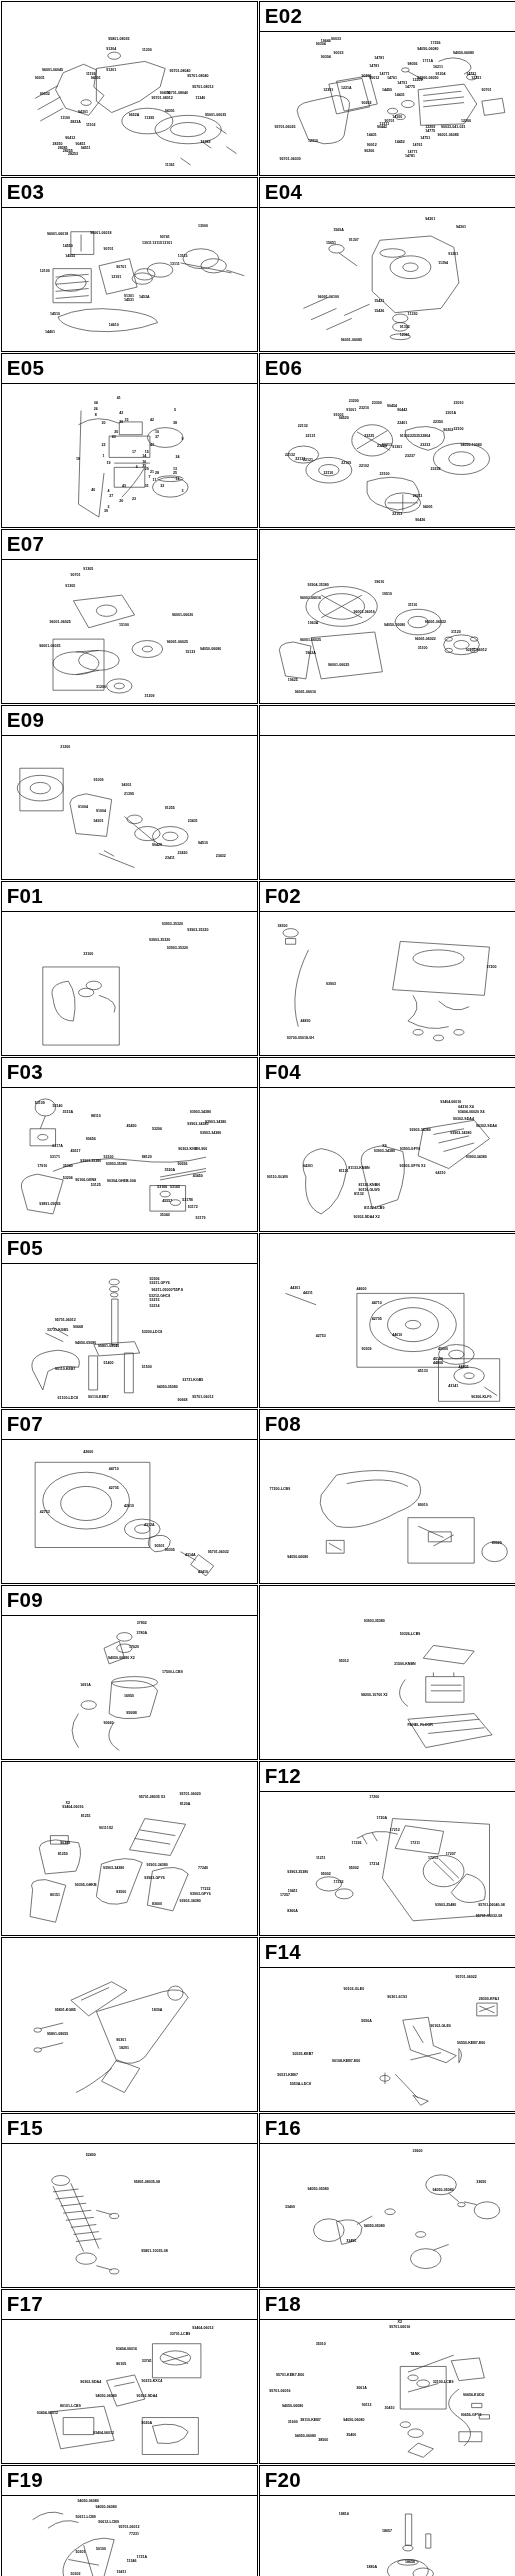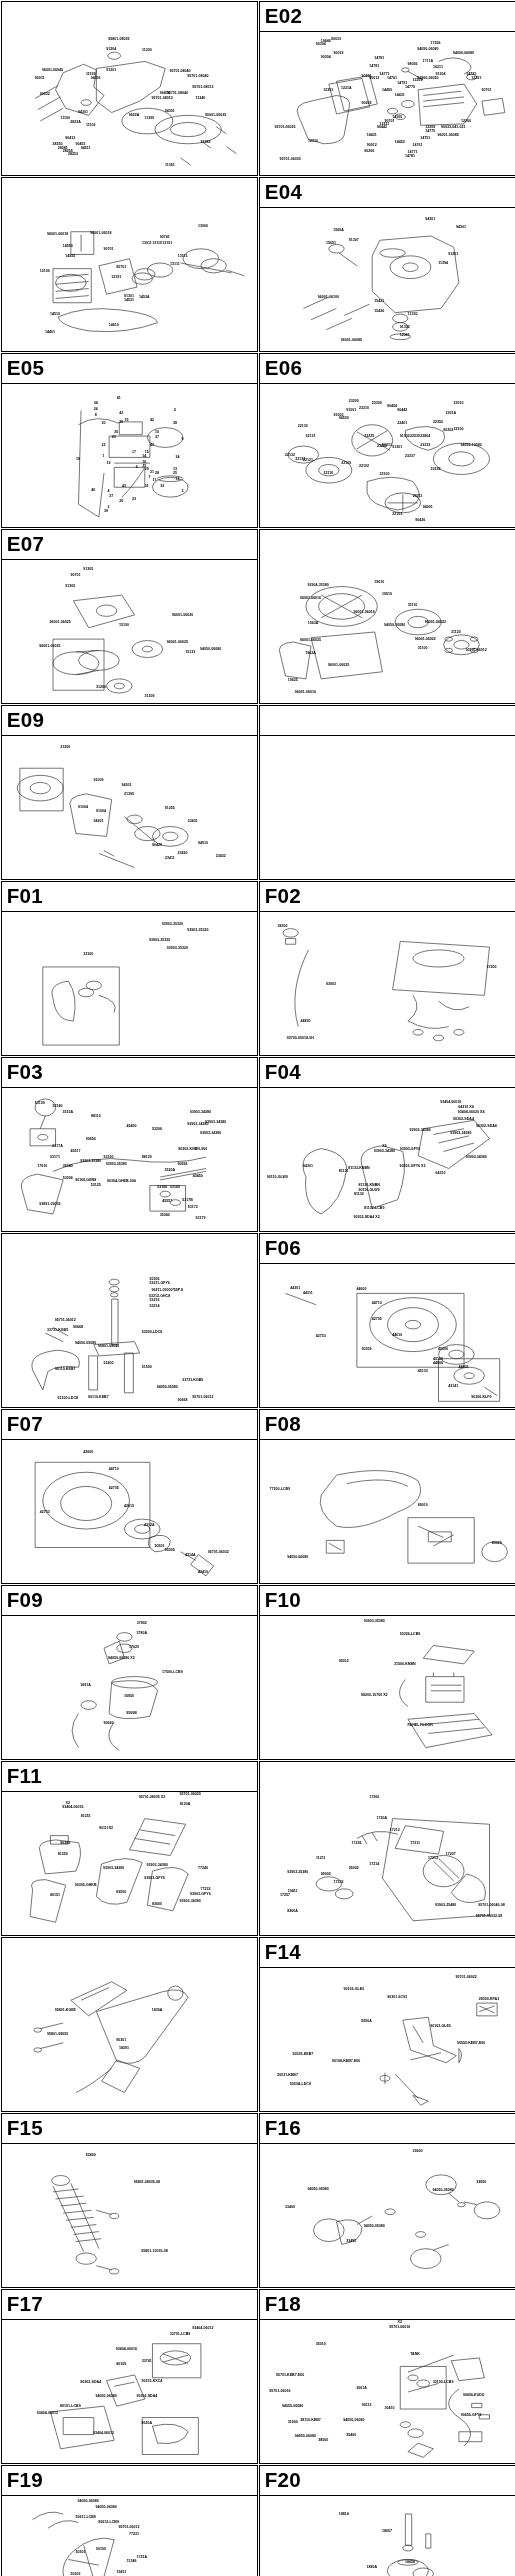--- a/index.html
+++ b/index.html
@@ -138,20 +138,23 @@
         <span class="pl" style="left: 44%; top: 80%;">90012</span>
         <span class="pl" style="left: 43%; top: 84%;">90206</span>
         <span class="pl" style="left: 60%; top: 85%;">14771</span>
         <span class="pl" style="left: 59%; top: 88%;">14781</span>
         <span class="pl" style="left: 10%; top: 67%;">95701-06025</span>
         <span class="pl" style="left: 21%; top: 77%;">12310</span>
         <span class="pl" style="left: 12%; top: 90%;">95701-06030</span>
       </div>
     </div>
     <div class="cell">
+      <div class="cell-header">
+        <span class="cell-title">E03</span>
+      </div>
       <div class="cell-body">
         <svg class="sketch" viewBox="0 0 100 100" preserveAspectRatio="none">
           <rect x="20" y="42" width="15" height="24"></rect>
           <line x1="21" y1="48" x2="34" y2="46"></line>
           <line x1="21" y1="53" x2="34" y2="51"></line>
           <line x1="21" y1="58" x2="34" y2="56"></line>
           <line x1="21" y1="63" x2="34" y2="61"></line>
           <circle cx="27" cy="52" r="6"></circle>
           <path d="M38,40 L50,35 L53,55 L41,60 Z"></path>
           <circle cx="62" cy="43" r="5"></circle>
@@ -590,20 +593,23 @@
         <span class="pl" style="left: 39%; top: 57%;">81133-KNBN</span>
         <span class="pl" style="left: 7%; top: 63%;">90110-GLW0</span>
         <span class="pl" style="left: 43%; top: 69%;">81133-KNBN</span>
         <span class="pl" style="left: 43%; top: 72%;">90110-GLW0</span>
         <span class="pl" style="left: 39%; top: 75%;">81132</span>
         <span class="pl" style="left: 45%; top: 85%;">81132-LCB9</span>
         <span class="pl" style="left: 42%; top: 91%;">90302-SDA4 X2</span>
       </div>
     </div>
     <div class="cell">
+      <div class="cell-header">
+        <span class="cell-title">F05</span>
+      </div>
       <div class="cell-body">
         <svg class="sketch" viewBox="0 0 100 100" preserveAspectRatio="none">
           <rect x="43" y="24" width="2.5" height="32"></rect>
           <circle cx="44" cy="12" r="2"></circle>
           <circle cx="44" cy="17" r="1.8"></circle>
           <circle cx="44" cy="21" r="1.5"></circle>
           <path d="M36,56 L52,54 L54,62 L38,64 Z"></path>
           <rect x="34" y="64" width="3.5" height="24"></rect>
           <rect x="48" y="62" width="3.5" height="28"></rect>
           <path d="M12,74 Q10,62 22,60 Q32,62 30,72 Q22,70 18,75 L16,88 Z"></path>
@@ -627,23 +633,20 @@
         <span class="pl" style="left: 25%; top: 74%;">90110-KEB7</span>
         <span class="pl" style="left: 26%; top: 95%;">61100-LDC8</span>
         <span class="pl" style="left: 38%; top: 94%;">90110-KEB7</span>
         <span class="pl" style="left: 75%; top: 82%;">33731-KGB5</span>
         <span class="pl" style="left: 65%; top: 87%;">94050-05080</span>
         <span class="pl" style="left: 79%; top: 94%;">95701-06012</span>
         <span class="pl" style="left: 71%; top: 96%;">90668</span>
       </div>
     </div>
     <div class="cell">
-      <div class="cell-header">
-        <span class="cell-title">F06</span>
-      </div>
       <div class="cell-body">
         <svg class="sketch" viewBox="0 0 100 100" preserveAspectRatio="none">
           <line x1="10" y1="20" x2="22" y2="28"></line>
           <rect x="38" y="20" width="42" height="52"></rect>
           <ellipse cx="60" cy="42" rx="17" ry="19"></ellipse>
           <ellipse cx="60" cy="42" rx="10" ry="12"></ellipse>
           <circle cx="60" cy="42" r="3"></circle>
           <circle cx="77" cy="63" r="7"></circle>
           <circle cx="77" cy="63" r="3"></circle>
           <rect x="70" y="66" width="24" height="30"></rect>
@@ -738,23 +741,20 @@
         <span class="pl" style="left: 52%; top: 22%;">17620</span>
         <span class="pl" style="left: 47%; top: 30%;">94050-06080 X2</span>
         <span class="pl" style="left: 67%; top: 40%;">17500-LCB9</span>
         <span class="pl" style="left: 33%; top: 49%;">1691A</span>
         <span class="pl" style="left: 50%; top: 57%;">16950</span>
         <span class="pl" style="left: 51%; top: 69%;">9500B</span>
         <span class="pl" style="left: 42%; top: 76%;">90660</span>
       </div>
     </div>
     <div class="cell">
-      <div class="cell-header">
-        <span class="cell-title">F10</span>
-      </div>
       <div class="cell-body">
         <svg class="sketch" viewBox="0 0 100 100" preserveAspectRatio="none">
           <path d="M68,20 L84,24 L80,33 L64,29 Z"></path>
           <rect x="65" y="42" width="15" height="18"></rect>
           <line x1="68" y1="42" x2="68" y2="39"></line>
           <line x1="76" y1="42" x2="76" y2="39"></line>
           <line x1="67" y1="48" x2="79" y2="48"></line>
           <line x1="67" y1="52" x2="79" y2="52"></line>
           <path d="M57,44 Q52,55 58,63"></path>
           <path d="M58,72 L84,68 L91,83 L65,92 Z"></path>
@@ -763,23 +763,20 @@
         </svg>
         <span class="pl" style="left: 45%; top: 4%;">93903-35380</span>
         <span class="pl" style="left: 59%; top: 13%;">50326-LCB9</span>
         <span class="pl" style="left: 33%; top: 32%;">95012</span>
         <span class="pl" style="left: 57%; top: 34%;">31500-KNBN</span>
         <span class="pl" style="left: 45%; top: 56%;">98200-10700 X2</span>
         <span class="pl" style="left: 63%; top: 77%;">PANEL FLOOR</span>
       </div>
     </div>
     <div class="cell">
-      <div class="cell-header">
-        <span class="cell-title">F11</span>
-      </div>
       <div class="cell-body">
         <svg class="sketch" viewBox="0 0 100 100" preserveAspectRatio="none">
           <rect x="19" y="30" width="7" height="6"></rect>
           <path d="M15,42 Q13,34 21,33 L30,35 Q32,43 29,55 L17,57 Z"></path>
           <path d="M56,18 L72,22 L66,44 L50,40 Z"></path>
           <line x1="54" y1="26" x2="68" y2="30"></line>
           <line x1="52" y1="32" x2="66" y2="36"></line>
           <path d="M39,50 Q49,43 55,49 L49,77 Q41,81 37,73 Z"></path>
           <path d="M59,55 Q69,49 73,57 L67,83 L57,79 Z"></path>
           <path d="M12,68 Q10,61 17,61 L25,65 L21,91 L11,87 Z"></path>
@@ -800,20 +797,23 @@
         <span class="pl" style="left: 79%; top: 54%;">77240</span>
         <span class="pl" style="left: 80%; top: 69%;">77232</span>
         <span class="pl" style="left: 78%; top: 72%;">93903-GFY6</span>
         <span class="pl" style="left: 74%; top: 77%;">93903-34380</span>
         <span class="pl" style="left: 61%; top: 79%;">83600</span>
         <span class="pl" style="left: 33%; top: 66%;">90305-GHKB</span>
         <span class="pl" style="left: 21%; top: 73%;">80151</span>
       </div>
     </div>
     <div class="cell">
+      <div class="cell-header">
+        <span class="cell-title">F12</span>
+      </div>
       <div class="cell-body">
         <svg class="sketch" viewBox="0 0 100 100" preserveAspectRatio="none">
           <path d="M52,18 L90,22 L90,86 L60,90 L48,60 Z"></path>
           <path d="M57,23 L72,27 L70,43 L53,39 Z"></path>
           <path d="M38,32 Q45,24 54,29"></path>
           <line x1="40" y1="30" x2="42" y2="36"></line>
           <line x1="44" y1="28" x2="46" y2="34"></line>
           <ellipse cx="72" cy="55" rx="8" ry="11"></ellipse>
           <line x1="68" y1="48" x2="76" y2="62"></line>
           <line x1="70" y1="46" x2="78" y2="60"></line>

